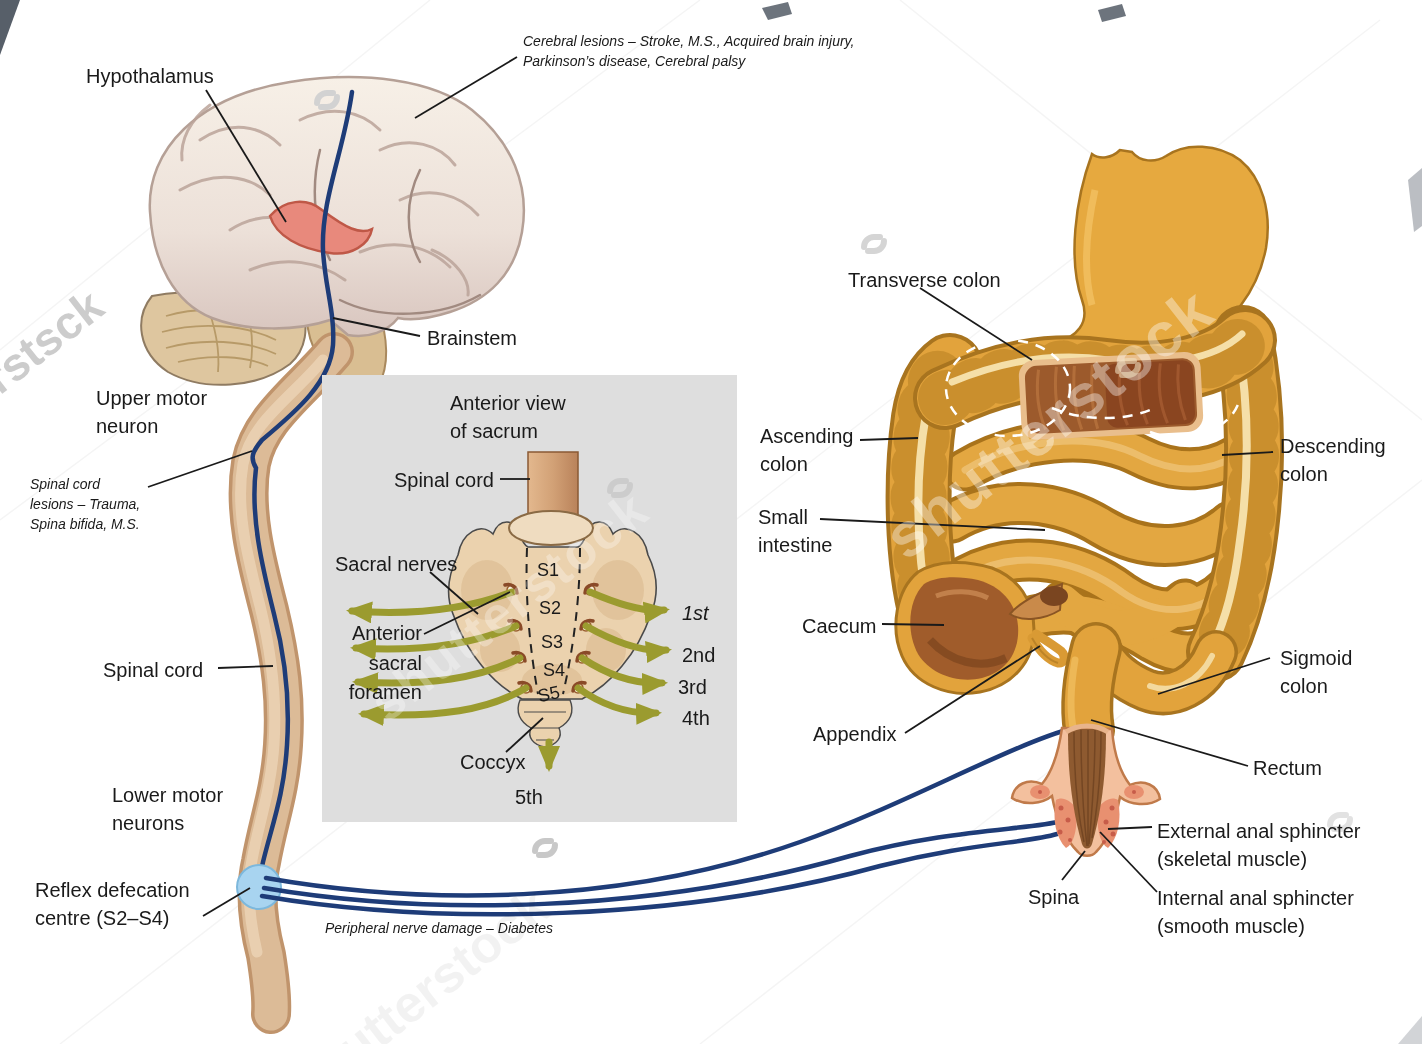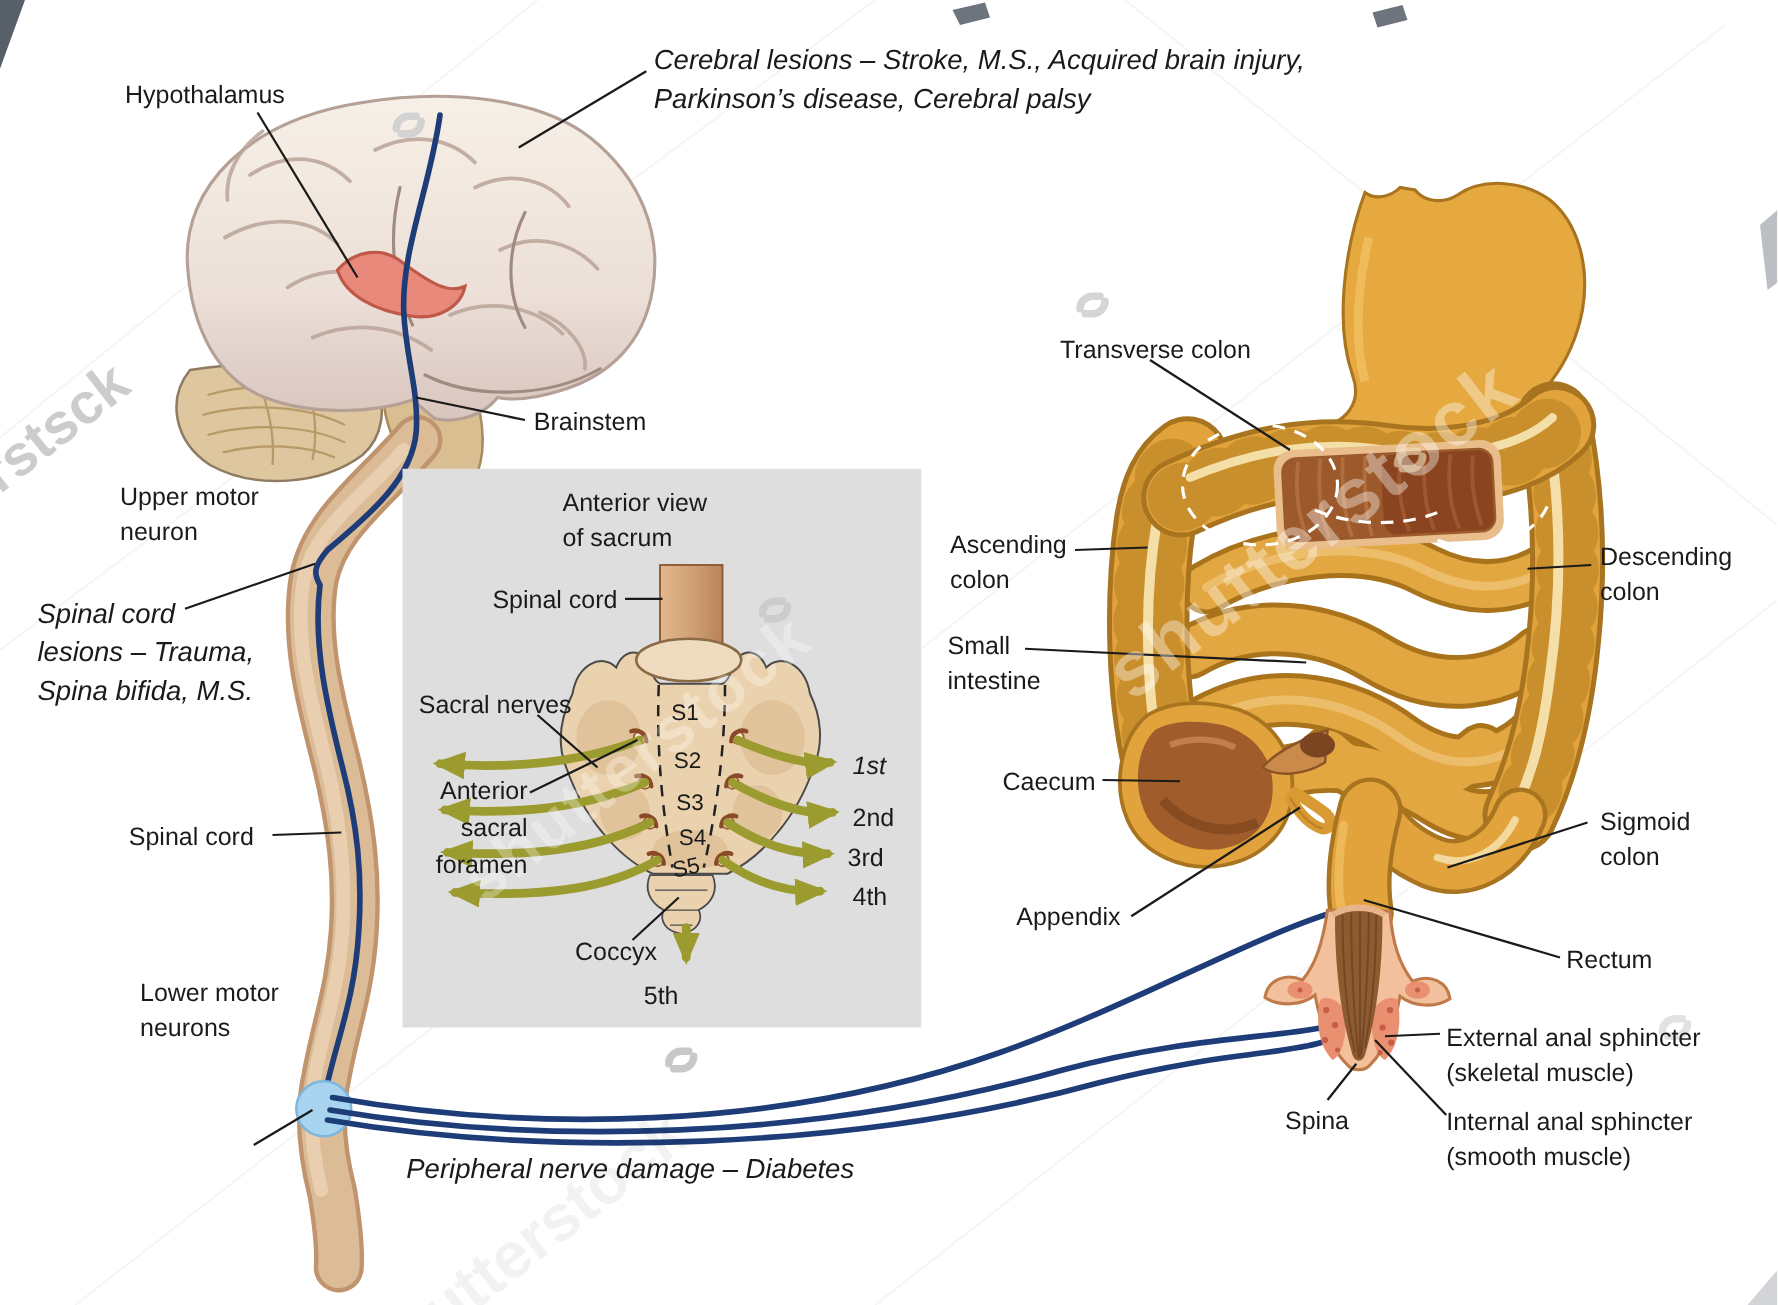--- a/index.html
+++ b/index.html
@@ -1,20 +1,20 @@
 <!DOCTYPE html>
 <html><head>
 <meta charset="utf-8">
 <style>
   html,body{margin:0;padding:0;background:#ffffff;}
   #stage{position:relative;width:1422px;height:1044px;background:#ffffff;overflow:hidden;
          font-family:"Liberation Sans",sans-serif;}
   #art{position:absolute;left:0;top:0;width:1422px;height:1044px;}
   .lbl{position:absolute;font-size:20px;line-height:1.42;color:#1a1a1a;white-space:nowrap;}
-  .it{font-style:italic;font-size:22px;}
+  .it{font-style:italic;font-size:14px;}
   .tr{text-align:right;}
   .tc{text-align:left;}
   .sm{font-size:18px;}
 </style>
 </head>
 <body>
 
 <div id="stage">
 
 <svg id="art" viewBox="0 0 1422 1044">
@@ -324,21 +324,21 @@
   </g>
   <g fill="#1f2937">
     <polygon points="0,0 20,0 0,55" opacity="0.75"></polygon>
     <polygon points="762,8 788,2 792,14 768,20" opacity="0.65"></polygon>
     <polygon points="1098,10 1122,4 1126,16 1102,22" opacity="0.65"></polygon>
     <polygon points="1422,168 1408,180 1414,232 1422,226" opacity="0.3"></polygon>
     <polygon points="1422,1016 1398,1044 1422,1044" opacity="0.2"></polygon>
   </g>
 </svg>
 
-<div class="lbl" style="left:100px;top:62px;">Hypothalamus</div>
+<div class="lbl" style="left:86px;top:62px;">Hypothalamus</div>
 
 <div class="lbl it" style="left:523px;top:32px;">
   <div>Cerebral lesions – Stroke, M.S., Acquired brain injury,</div>
   <div>Parkinson’s disease, Cerebral palsy</div>
 </div>
 
 <div class="lbl" style="left:427px;top:324px;">Brainstem</div>
 
 <div class="lbl" style="left:96px;top:384px;">
   <div>Upper motor</div>
@@ -351,20 +351,24 @@
   <div>Spina bifida, M.S.</div>
 </div>
 
 <div class="lbl" style="left:103px;top:656px;">Spinal cord</div>
 
 <div class="lbl" style="left:112px;top:781px;">
   <div>Lower motor</div>
   <div>neurons</div>
 </div>
 
+<div class="lbl" style="left:35px;top:876px;">
+  <div>Reflex defecation</div>
+  <div>centre (S2–S4)</div>
+</div>
 
 <div class="lbl it" style="left:325px;top:919px;text-align:center;">Peripheral nerve damage – Diabetes</div>
 
 <div class="lbl tc" style="left:450px;top:389px;width:200px;">
   <div>Anterior view</div>
   <div>of sacrum</div>
 </div>
 
 <div class="lbl tr" style="left:380px;top:466px;width:114px;">Spinal cord</div>
 

